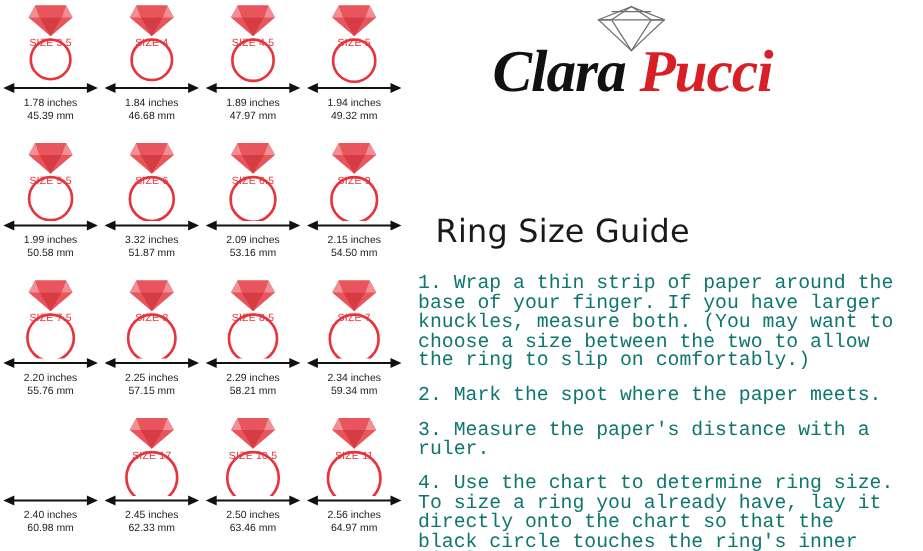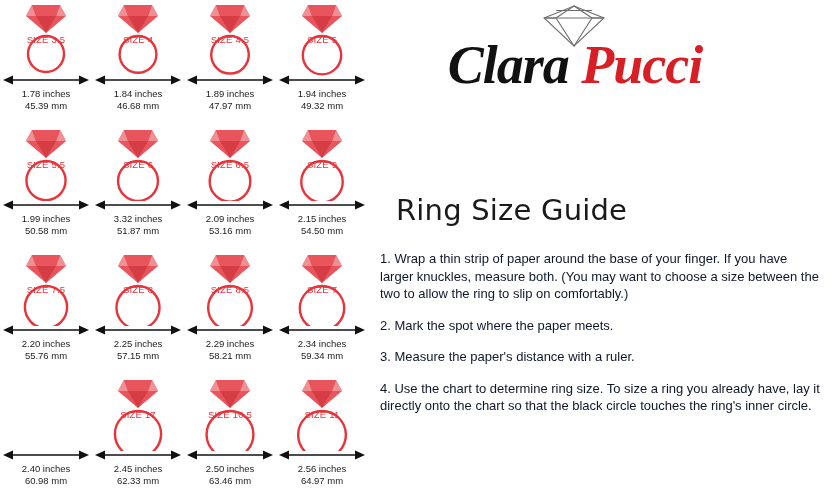--- a/index.html
+++ b/index.html
@@ -128,25 +128,25 @@
     margin-left: 16px;
   }
 
   .steps {
     position: absolute;
     left: 8px;
     top: 250px;
     width: 440px;
   }
   .step {
-    font-size: 13px;
+    font-size: 18px;
     line-height: 17.5px;
-    color: #0f172a;
+    color: #0f766e;
     margin-bottom: 14px;
-    font-family: Liberation Sans, sans-serif;
+    font-family: Liberation Mono, monospace;
   }
 </style>
 </head>
 <body>
 
 <div class="page">
 
   <div class="chart" id="chart-grid">
       <div class="cell">
         <div class="ring-wrap">

